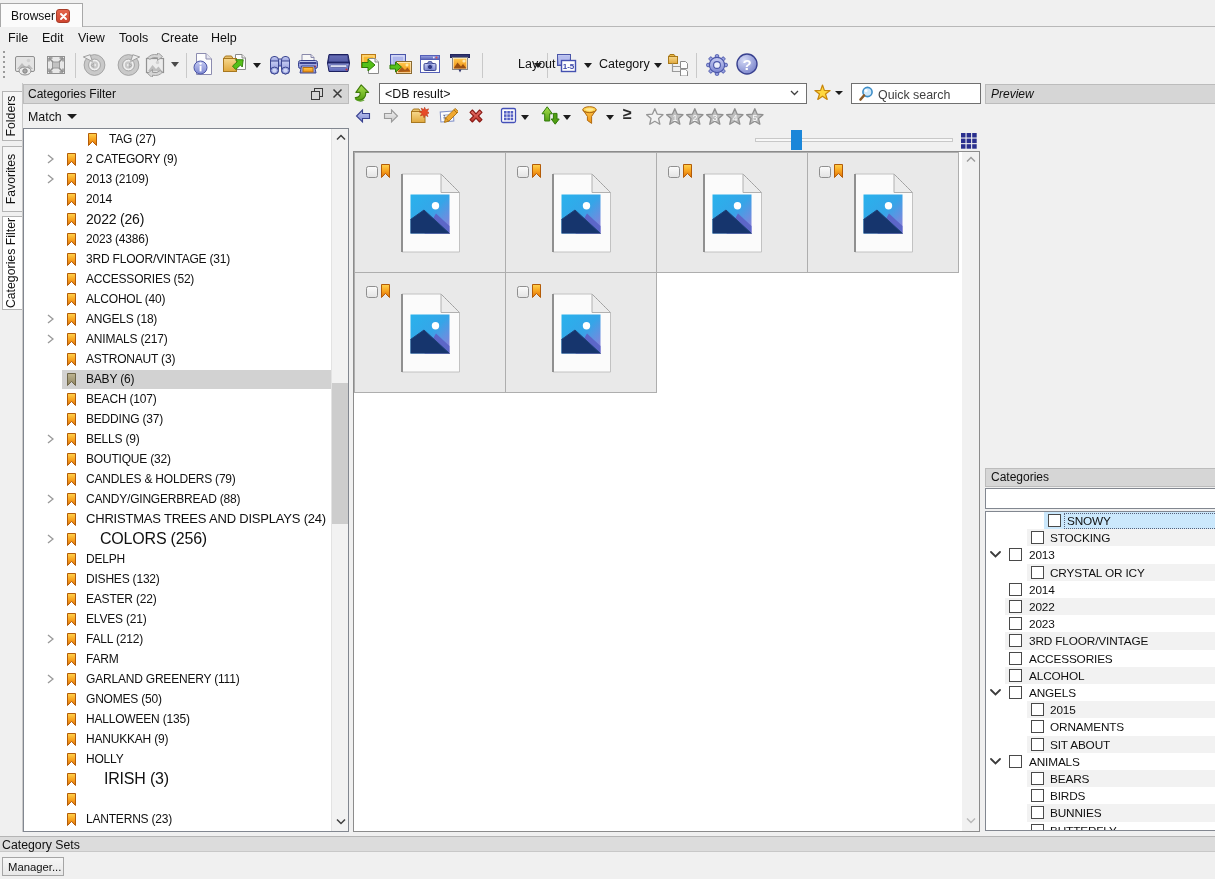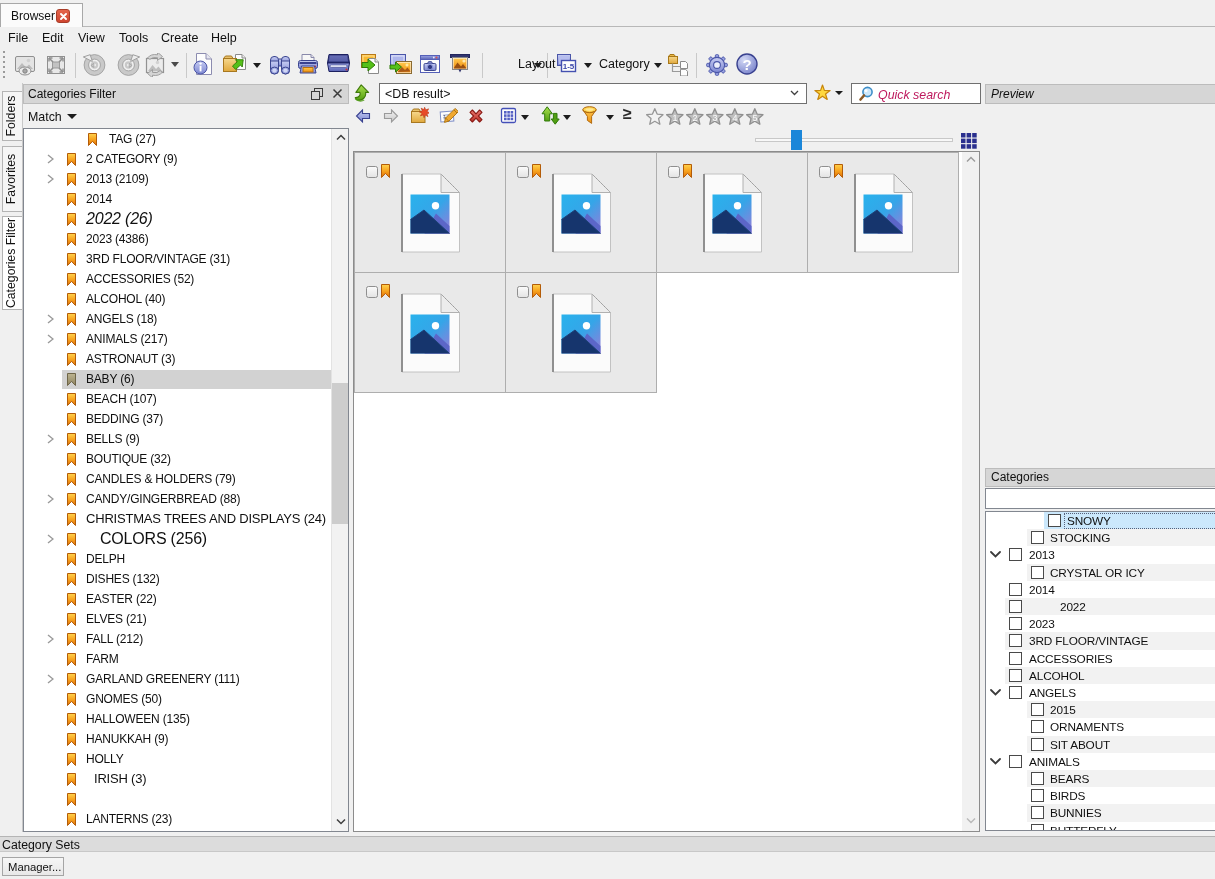--- a/index.html
+++ b/index.html
@@ -264,21 +264,21 @@
     <path d="M0.5,0.5 H8.5 V12.5 L4.5,8.4 L0.5,12.5 Z" fill="url(#gbm)" stroke="#b35c08" stroke-width="1"></path>
   </svg>
 <div class="t" style="left:86px;top:172px;font-size:12px;letter-spacing:-0.2px;">2013 (2109)</div>
 <svg class="ab" style="left:67px;top:192.5px;" width="9" height="13" viewBox="0 0 9 13">
     <path d="M0.5,0.5 H8.5 V12.5 L4.5,8.4 L0.5,12.5 Z" fill="url(#gbm)" stroke="#b35c08" stroke-width="1"></path>
   </svg>
 <div class="t" style="left:86px;top:192px;font-size:12px;letter-spacing:-0.2px;">2014</div>
 <svg class="ab" style="left:67px;top:212.5px;" width="9" height="13" viewBox="0 0 9 13">
     <path d="M0.5,0.5 H8.5 V12.5 L4.5,8.4 L0.5,12.5 Z" fill="url(#gbm)" stroke="#b35c08" stroke-width="1"></path>
   </svg>
-<div class="t" style="left:86px;top:212px;font-size:16px;letter-spacing:-0.2px;font-style:italic;">2022 (26)</div>
+<div class="t" style="left:86px;top:212px;font-size:14px;letter-spacing:-0.2px;">2022 (26)</div>
 <svg class="ab" style="left:67px;top:232.5px;" width="9" height="13" viewBox="0 0 9 13">
     <path d="M0.5,0.5 H8.5 V12.5 L4.5,8.4 L0.5,12.5 Z" fill="url(#gbm)" stroke="#b35c08" stroke-width="1"></path>
   </svg>
 <div class="t" style="left:86px;top:232px;font-size:12px;letter-spacing:-0.2px;">2023 (4386)</div>
 <svg class="ab" style="left:67px;top:252.5px;" width="9" height="13" viewBox="0 0 9 13">
     <path d="M0.5,0.5 H8.5 V12.5 L4.5,8.4 L0.5,12.5 Z" fill="url(#gbm)" stroke="#b35c08" stroke-width="1"></path>
   </svg>
 <div class="t" style="left:86px;top:252px;font-size:12px;letter-spacing:-0.2px;">3RD FLOOR/VINTAGE (31)</div>
 <svg class="ab" style="left:67px;top:272.5px;" width="9" height="13" viewBox="0 0 9 13">
     <path d="M0.5,0.5 H8.5 V12.5 L4.5,8.4 L0.5,12.5 Z" fill="url(#gbm)" stroke="#b35c08" stroke-width="1"></path>
@@ -398,21 +398,21 @@
     <path d="M0.5,0.5 H8.5 V12.5 L4.5,8.4 L0.5,12.5 Z" fill="url(#gbm)" stroke="#b35c08" stroke-width="1"></path>
   </svg>
 <div class="t" style="left:86px;top:732px;font-size:12px;letter-spacing:-0.2px;">HANUKKAH (9)</div>
 <svg class="ab" style="left:67px;top:752.5px;" width="9" height="13" viewBox="0 0 9 13">
     <path d="M0.5,0.5 H8.5 V12.5 L4.5,8.4 L0.5,12.5 Z" fill="url(#gbm)" stroke="#b35c08" stroke-width="1"></path>
   </svg>
 <div class="t" style="left:86px;top:752px;font-size:12px;letter-spacing:-0.2px;">HOLLY</div>
 <svg class="ab" style="left:67px;top:772.5px;" width="9" height="13" viewBox="0 0 9 13">
     <path d="M0.5,0.5 H8.5 V12.5 L4.5,8.4 L0.5,12.5 Z" fill="url(#gbm)" stroke="#b35c08" stroke-width="1"></path>
   </svg>
-<div class="t" style="left:94px;top:772px;font-size:13px;letter-spacing:-0.2px;">IRISH (3)</div>
+<div class="t" style="left:104px;top:772px;font-size:16px;letter-spacing:-0.2px;">IRISH (3)</div>
 <svg class="ab" style="left:67px;top:792.5px;" width="9" height="13" viewBox="0 0 9 13">
     <path d="M0.5,0.5 H8.5 V12.5 L4.5,8.4 L0.5,12.5 Z" fill="url(#gbm)" stroke="#b35c08" stroke-width="1"></path>
   </svg>
 <div class="t" style="left:86px;top:836px;font-size:17px;letter-spacing:-0.2px;">JEWELED</div>
 <svg class="ab" style="left:67px;top:812.5px;" width="9" height="13" viewBox="0 0 9 13">
     <path d="M0.5,0.5 H8.5 V12.5 L4.5,8.4 L0.5,12.5 Z" fill="url(#gbm)" stroke="#b35c08" stroke-width="1"></path>
   </svg>
 <div class="t" style="left:86px;top:812px;font-size:12px;letter-spacing:-0.2px;">LANTERNS (23)</div>
 <div class="ab" style="left:331px;top:129px;width:17px;height:702px;background:#f2f2f2;border-left:1px solid #e3e3e3;"></div>
 <svg class="ab" style="left:336px;top:134px;" width="10" height="7" viewBox="0 0 10 7">
@@ -434,21 +434,21 @@
 <svg class="ab" style="left:814px;top:84px;" width="17" height="17" viewBox="0 0 17 17">
     <path d="M8.50,1.00 L10.38,6.41 L16.11,6.53 L11.54,9.99 L13.20,15.47 L8.50,12.20 L3.80,15.47 L5.46,9.99 L0.89,6.53 L6.62,6.41 Z" fill="#ffd83e" stroke="#c8860a" stroke-width="1.2" stroke-linejoin="round"></path>
   </svg>
 <div class="ab" style="left:835px;top:91px;width:0;height:0;border-left:4.0px solid transparent;border-right:4.0px solid transparent;border-top:4px solid #1c1c1c;"></div>
 <div class="ab" style="left:851px;top:83px;width:130px;height:21px;background:#fff;border:1px solid #707070;"></div>
 <svg class="ab" style="left:858px;top:86px;" width="16" height="16" viewBox="0 0 16 16">
     <circle cx="9.5" cy="6" r="4.6" fill="#cfe8fa" stroke="#3e8ec8" stroke-width="1.6"></circle>
 <circle cx="8" cy="4.6" r="1.6" fill="#fff" opacity="0.9"></circle>
 <path d="M6,9.5 L2.5,13.5" stroke="#8a5a28" stroke-width="2.6" stroke-linecap="round"></path>
   </svg>
-<div class="t" style="left:878px;top:88px;color:#be185d;font-size:12.4px;font-style:italic;">Quick search</div>
+<div class="t" style="left:878px;top:88px;color:#404040;font-size:12.4px;">Quick search</div>
 <svg class="ab" style="left:355px;top:108px;" width="16" height="16" viewBox="0 0 16 16">
     <path d="M7.5,2 L1.5,8 L7.5,14 V10.5 H14.5 V5.5 H7.5 Z" fill="url(#gperiw)" stroke="#39418f" stroke-width="1.1"></path>
   </svg>
 <svg class="ab" style="left:383px;top:108px;" width="16" height="16" viewBox="0 0 16 16">
     <path d="M8.5,2 L14.5,8 L8.5,14 V10.5 H1.5 V5.5 H8.5 Z" fill="url(#ggray)" stroke="#9a9a9a" stroke-width="1.1"></path>
   </svg>
 <svg class="ab" style="left:410px;top:106px;" width="19" height="19" viewBox="0 0 19 19">
     <path d="M1.5,5.5 l2,-2.5 h5.5 l1.5,2.5 z" fill="#e8c06a" stroke="#a87820"></path>
 <rect x="1.5" y="5.5" width="13.5" height="11" fill="url(#gfold)" stroke="#a87820"></rect>
 <path d="M14.6,1.2 l1.2,2.6 2.9,-1 -1.5,2.7 2.7,1.4 -2.9,0.9 1,2.9 -2.6,-1.6 -1.4,2.7 -0.7,-2.9 -2.9,1 1.6,-2.7 -2.7,-1.3 2.9,-1 -1.1,-2.8 2.7,1.5 z" fill="#e84c28" stroke="#b03010" stroke-width="0.5"></path>
@@ -661,21 +661,21 @@
   </svg>
 <div class="ab" style="left:1009px;top:548.4px;width:13px;height:13px;background:#fff;border:1px solid #494949;"></div>
 <div class="t" style="left:1029px;top:548.4px;font-size:11.8px;letter-spacing:-0.15px;">2013</div>
 <div class="ab" style="left:1027px;top:563.6px;width:188px;height:17.2px;background:#f2f2f2;"></div>
 <div class="ab" style="left:1031px;top:565.6px;width:13px;height:13px;background:#fff;border:1px solid #494949;"></div>
 <div class="t" style="left:1050px;top:565.6px;font-size:11.8px;letter-spacing:-0.15px;">CRYSTAL OR ICY</div>
 <div class="ab" style="left:1009px;top:582.8px;width:13px;height:13px;background:#fff;border:1px solid #494949;"></div>
 <div class="t" style="left:1029px;top:582.8px;font-size:11.8px;letter-spacing:-0.15px;">2014</div>
 <div class="ab" style="left:1005px;top:598.0px;width:210px;height:17.2px;background:#f2f2f2;"></div>
 <div class="ab" style="left:1009px;top:600.0px;width:13px;height:13px;background:#fff;border:1px solid #494949;"></div>
-<div class="t" style="left:1029px;top:600.0px;font-size:11.8px;letter-spacing:-0.15px;margin-left:31px;">2022</div>
+<div class="t" style="left:1029px;top:600.0px;font-size:11.8px;letter-spacing:-0.15px;">2022</div>
 <div class="ab" style="left:1009px;top:617.2px;width:13px;height:13px;background:#fff;border:1px solid #494949;"></div>
 <div class="t" style="left:1029px;top:617.2px;font-size:11.8px;letter-spacing:-0.15px;">2023</div>
 <div class="ab" style="left:1005px;top:632.4px;width:210px;height:17.2px;background:#f2f2f2;"></div>
 <div class="ab" style="left:1009px;top:634.4px;width:13px;height:13px;background:#fff;border:1px solid #494949;"></div>
 <div class="t" style="left:1029px;top:634.4px;font-size:11.8px;letter-spacing:-0.15px;">3RD FLOOR/VINTAGE</div>
 <div class="ab" style="left:1009px;top:651.6px;width:13px;height:13px;background:#fff;border:1px solid #494949;"></div>
 <div class="t" style="left:1029px;top:651.6px;font-size:11.8px;letter-spacing:-0.15px;">ACCESSORIES</div>
 <div class="ab" style="left:1005px;top:666.8px;width:210px;height:17.2px;background:#f2f2f2;"></div>
 <div class="ab" style="left:1009px;top:668.8px;width:13px;height:13px;background:#fff;border:1px solid #494949;"></div>
 <div class="t" style="left:1029px;top:668.8px;font-size:11.8px;letter-spacing:-0.15px;">ALCOHOL</div>

